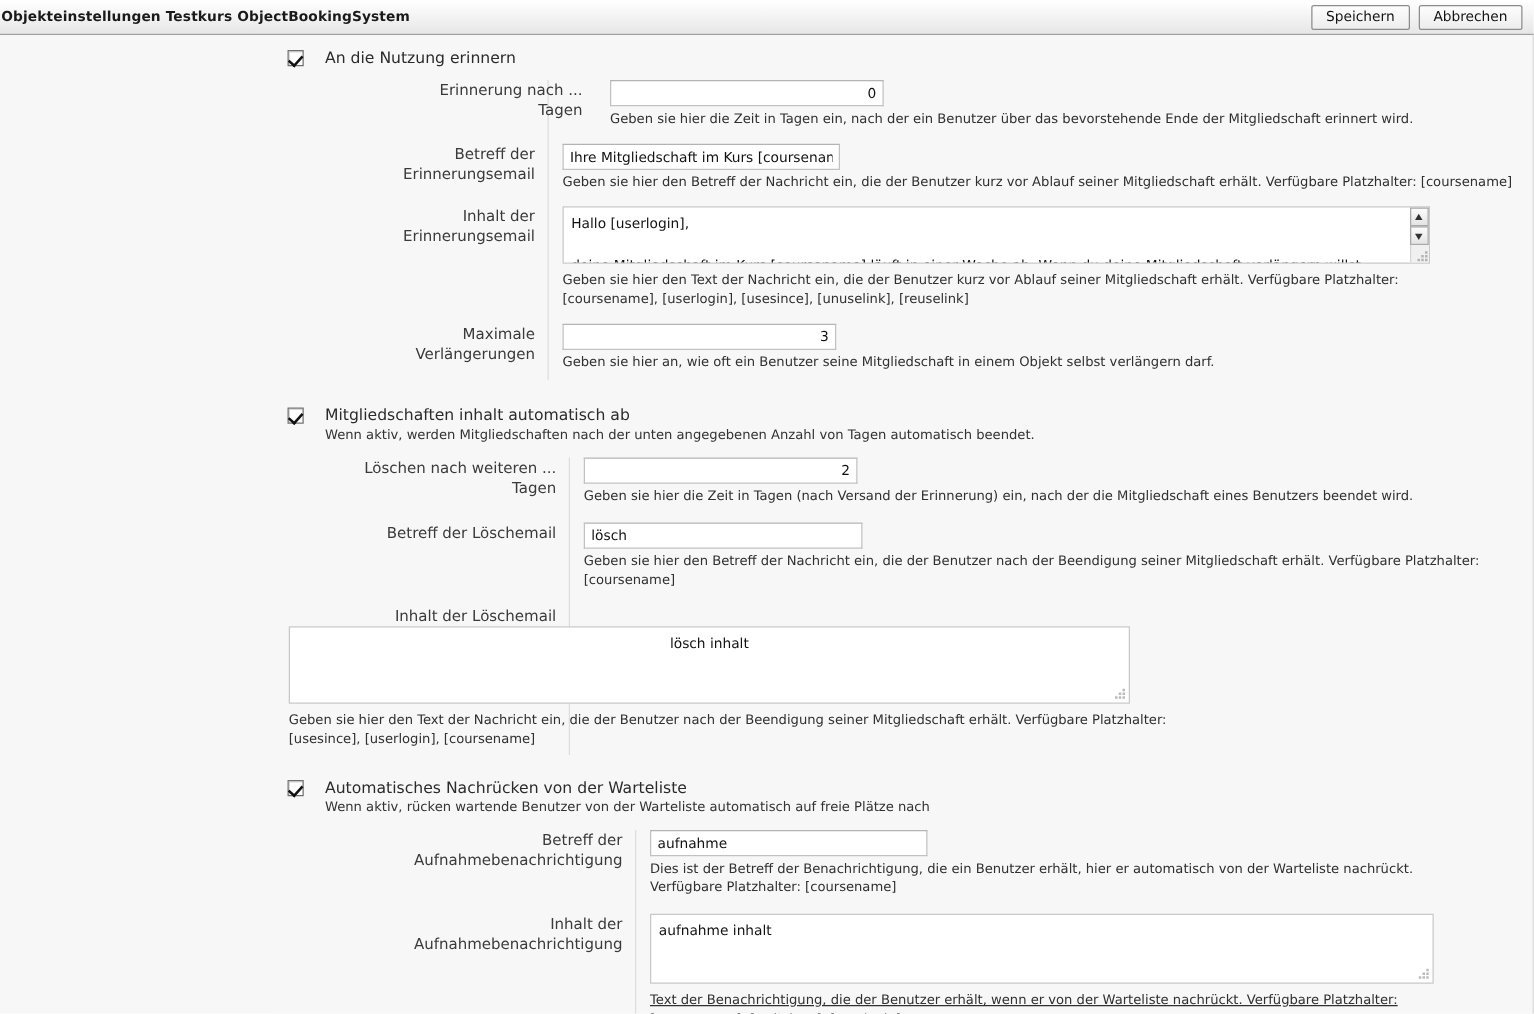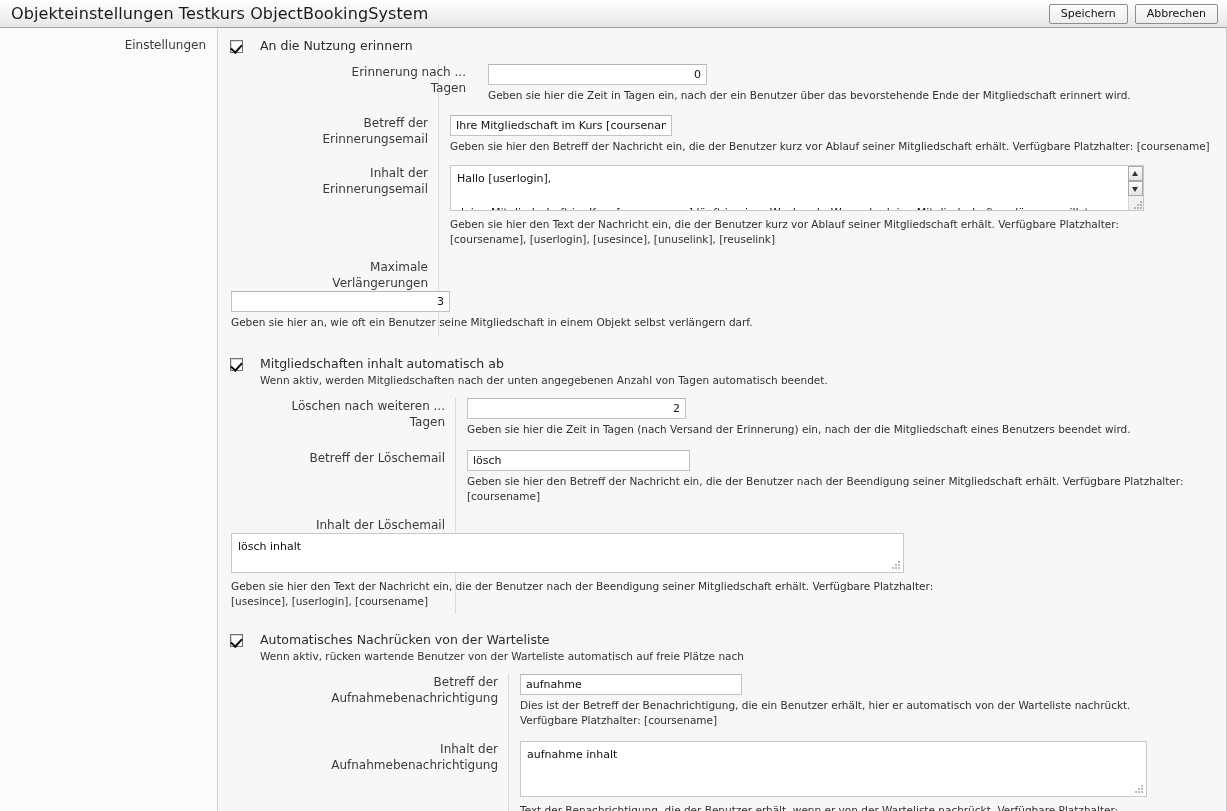--- a/index.html
+++ b/index.html
@@ -18,24 +18,24 @@
   
   .titlebar {
     position: relative;
     height: 28px;
     background: linear-gradient(to bottom, #ffffff 0%, #f2f2f2 55%, #e6e6e6 100%);
     border-bottom: 1px solid #9f9f9f;
     display: flex;
     align-items: center;
   }
   .titlebar-title {
-    font-size: 16px;
-    font-weight: normal;
+    font-size: 11px;
+    font-weight: bold;
     color: #1a1a1a;
-    padding-left: 11px;
+    padding-left: 1px;
     letter-spacing: 0.1px;
     white-space: nowrap;
   }
   .titlebar-buttons {
     margin-left: auto;
     display: flex;
     gap: 7px;
     padding-right: 9px;
     justify-content: space-between;
   }
@@ -182,21 +182,21 @@
     background: #ffffff;
     border: 1px solid #c8c8c8;
     padding: 4px 6px;
     line-height: 17px;
     resize: none;
     outline: none;
     display: block;
     white-space: pre-wrap;
   }
   textarea.ta1 { width: 694px; height: 46px; overflow-y: hidden; padding-right: 20px; }
-  textarea.ta2 { width: 673px; height: 40px; }
+  textarea.ta2 { width: 673px; height: 62px; text-align: center; }
   textarea.ta3 { width: 627px; height: 56px; }
 
   
   .scrollbar {
     position: absolute;
     right: 1px; top: 1px;
     width: 15px; bottom: 1px;
     background: #f0f0f0;
     border-left: 1px solid #d5d5d5;
   }
@@ -236,23 +236,20 @@
 <div class="titlebar">
   <div class="titlebar-title">Objekteinstellungen Testkurs ObjectBookingSystem</div>
   <div class="titlebar-buttons">
     <button class="btn">Speichern</button>
     <button class="btn">Abbrechen</button>
   </div>
 </div>
 
 <div class="frame">
 
-  <div class="left-col">
-    <div class="left-col-label">Einstellungen</div>
-  </div>
 
   <div class="content">
 
     <div class="section" style="padding-top:10px;">
       <div class="sec-head">
         <span class="chk"></span>
         <div class="sec-title">An die Nutzung erinnern</div>
       </div>
 
       <div class="fields g1" style="margin-top:10px; padding-bottom:6px;">
@@ -303,21 +300,21 @@
                   <i style="left:3px;top:3px"></i>
                     <i style="left:6px;top:3px"></i>
                     <i style="left:6px;top:0"></i>
                 </div>
               </div>
             </div>
             <div class="help" style="max-width:730px;">Geben sie hier den Text der Nachricht ein, die der Benutzer kurz vor Ablauf seiner Mitgliedschaft erhält. Verfügbare Platzhalter: [coursename], [userlogin], [usesince], [unuselink], [reuselink]</div>
           </div>
         </div>
 
-        <div class="row" style="padding-top:13px;flex-direction:column;">
+        <div class="row" style="padding-top:13px;">
           <div class="row-label">
             <div>Maximale</div>
             <div>Verlängerungen</div>
           </div>
           <div class="row-ctrl">
             <input class="txt num" type="text" value="3" style="">
             <div class="help">Geben sie hier an, wie oft ein Benutzer seine Mitgliedschaft in einem Objekt selbst verlängern darf.</div>
           </div>
         </div>
 

